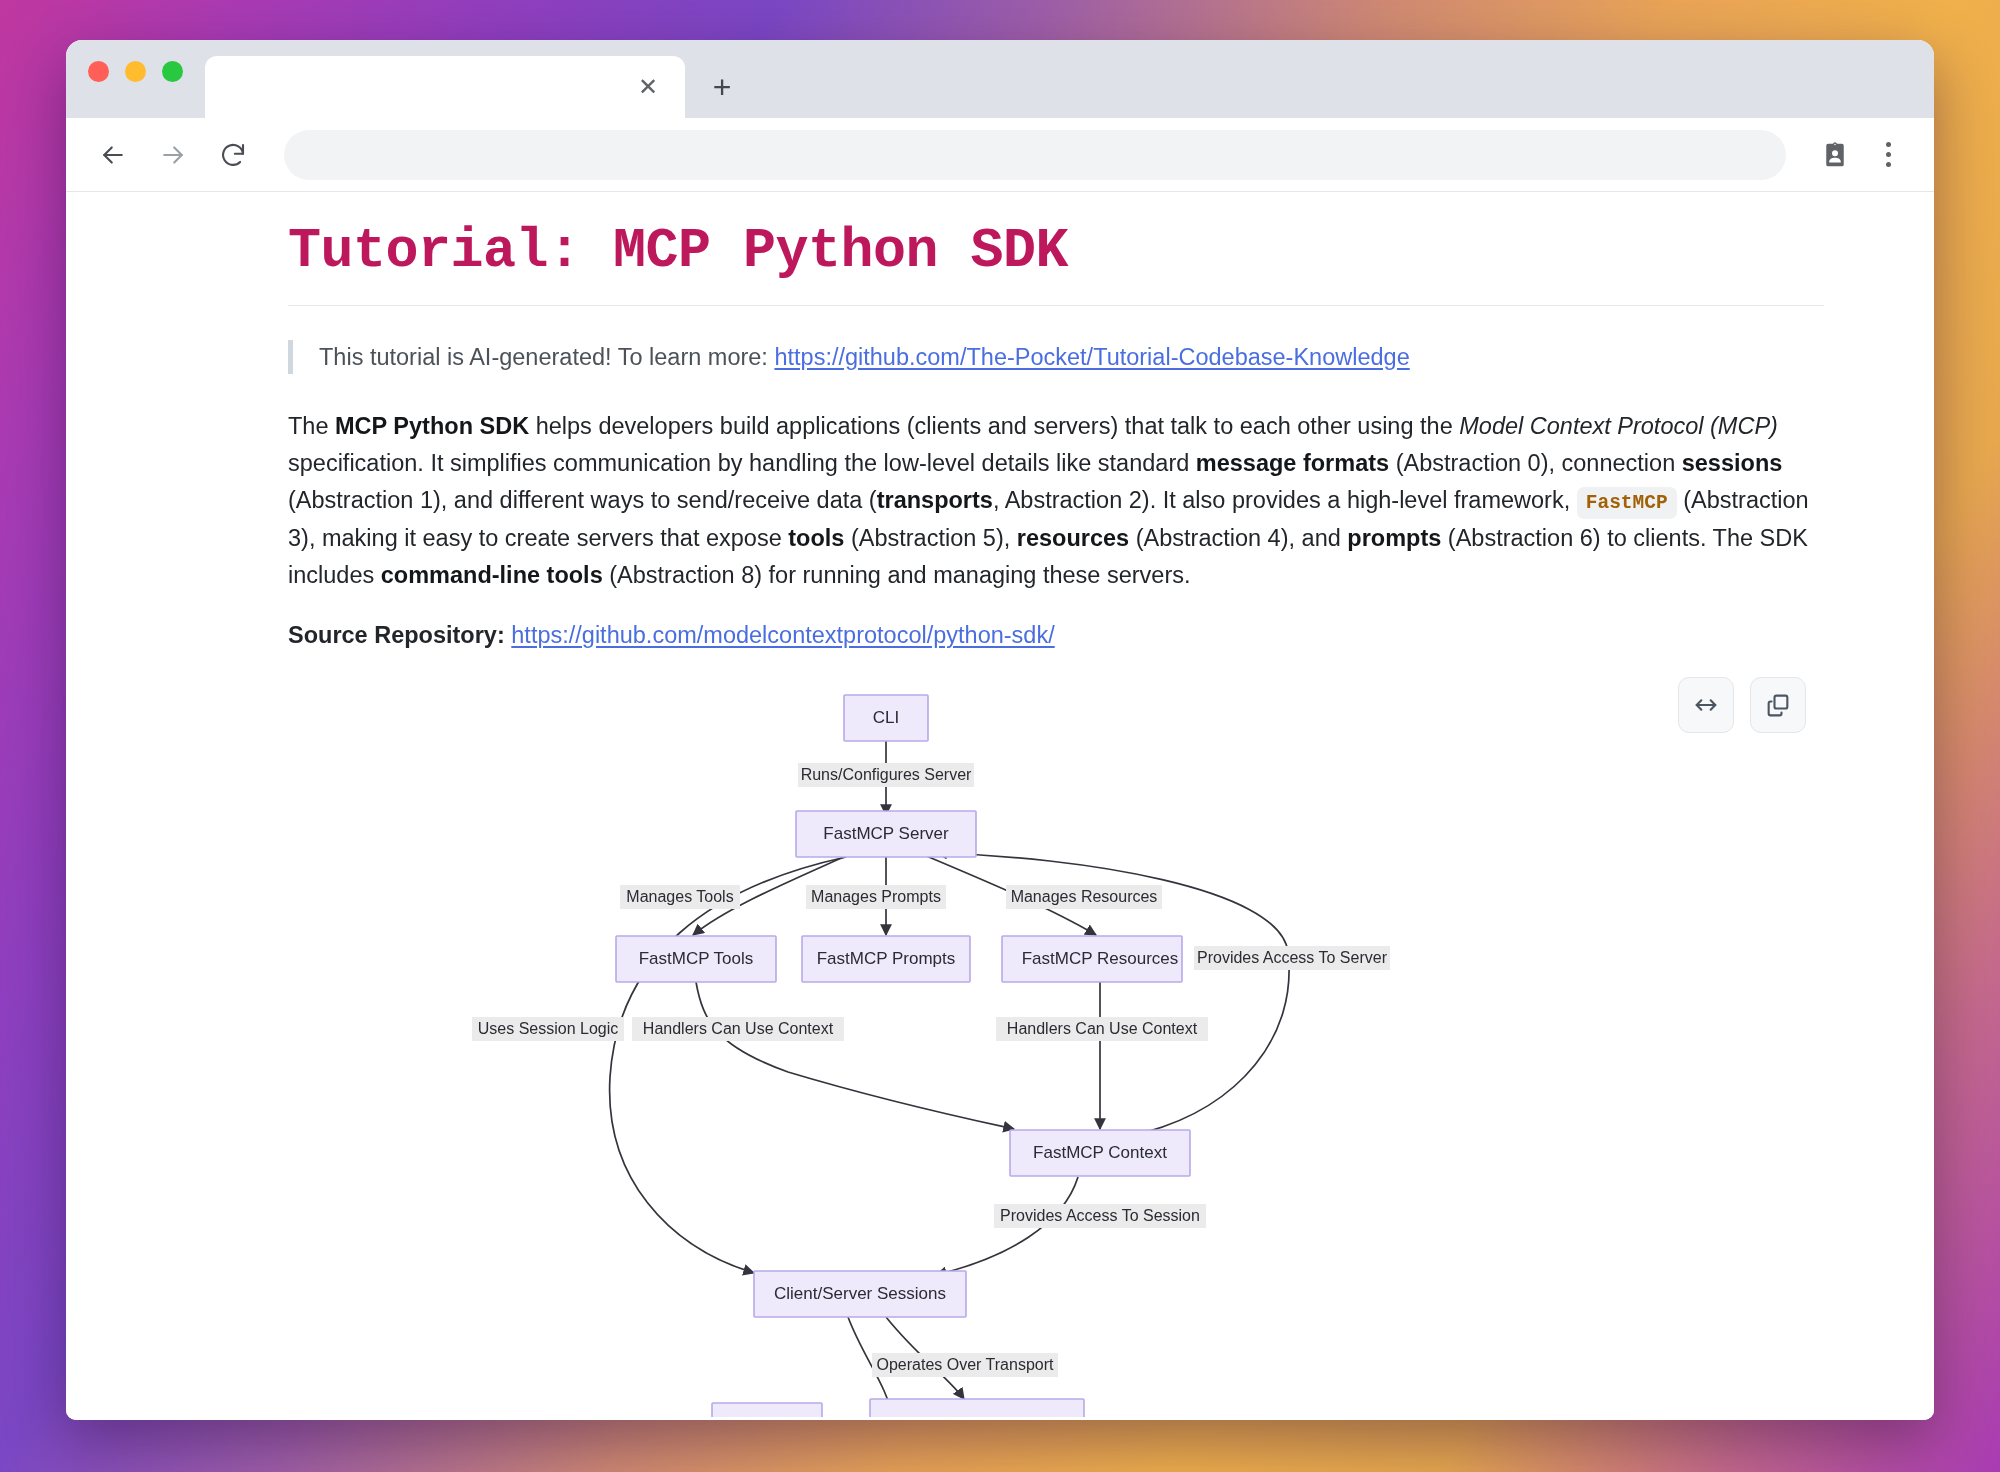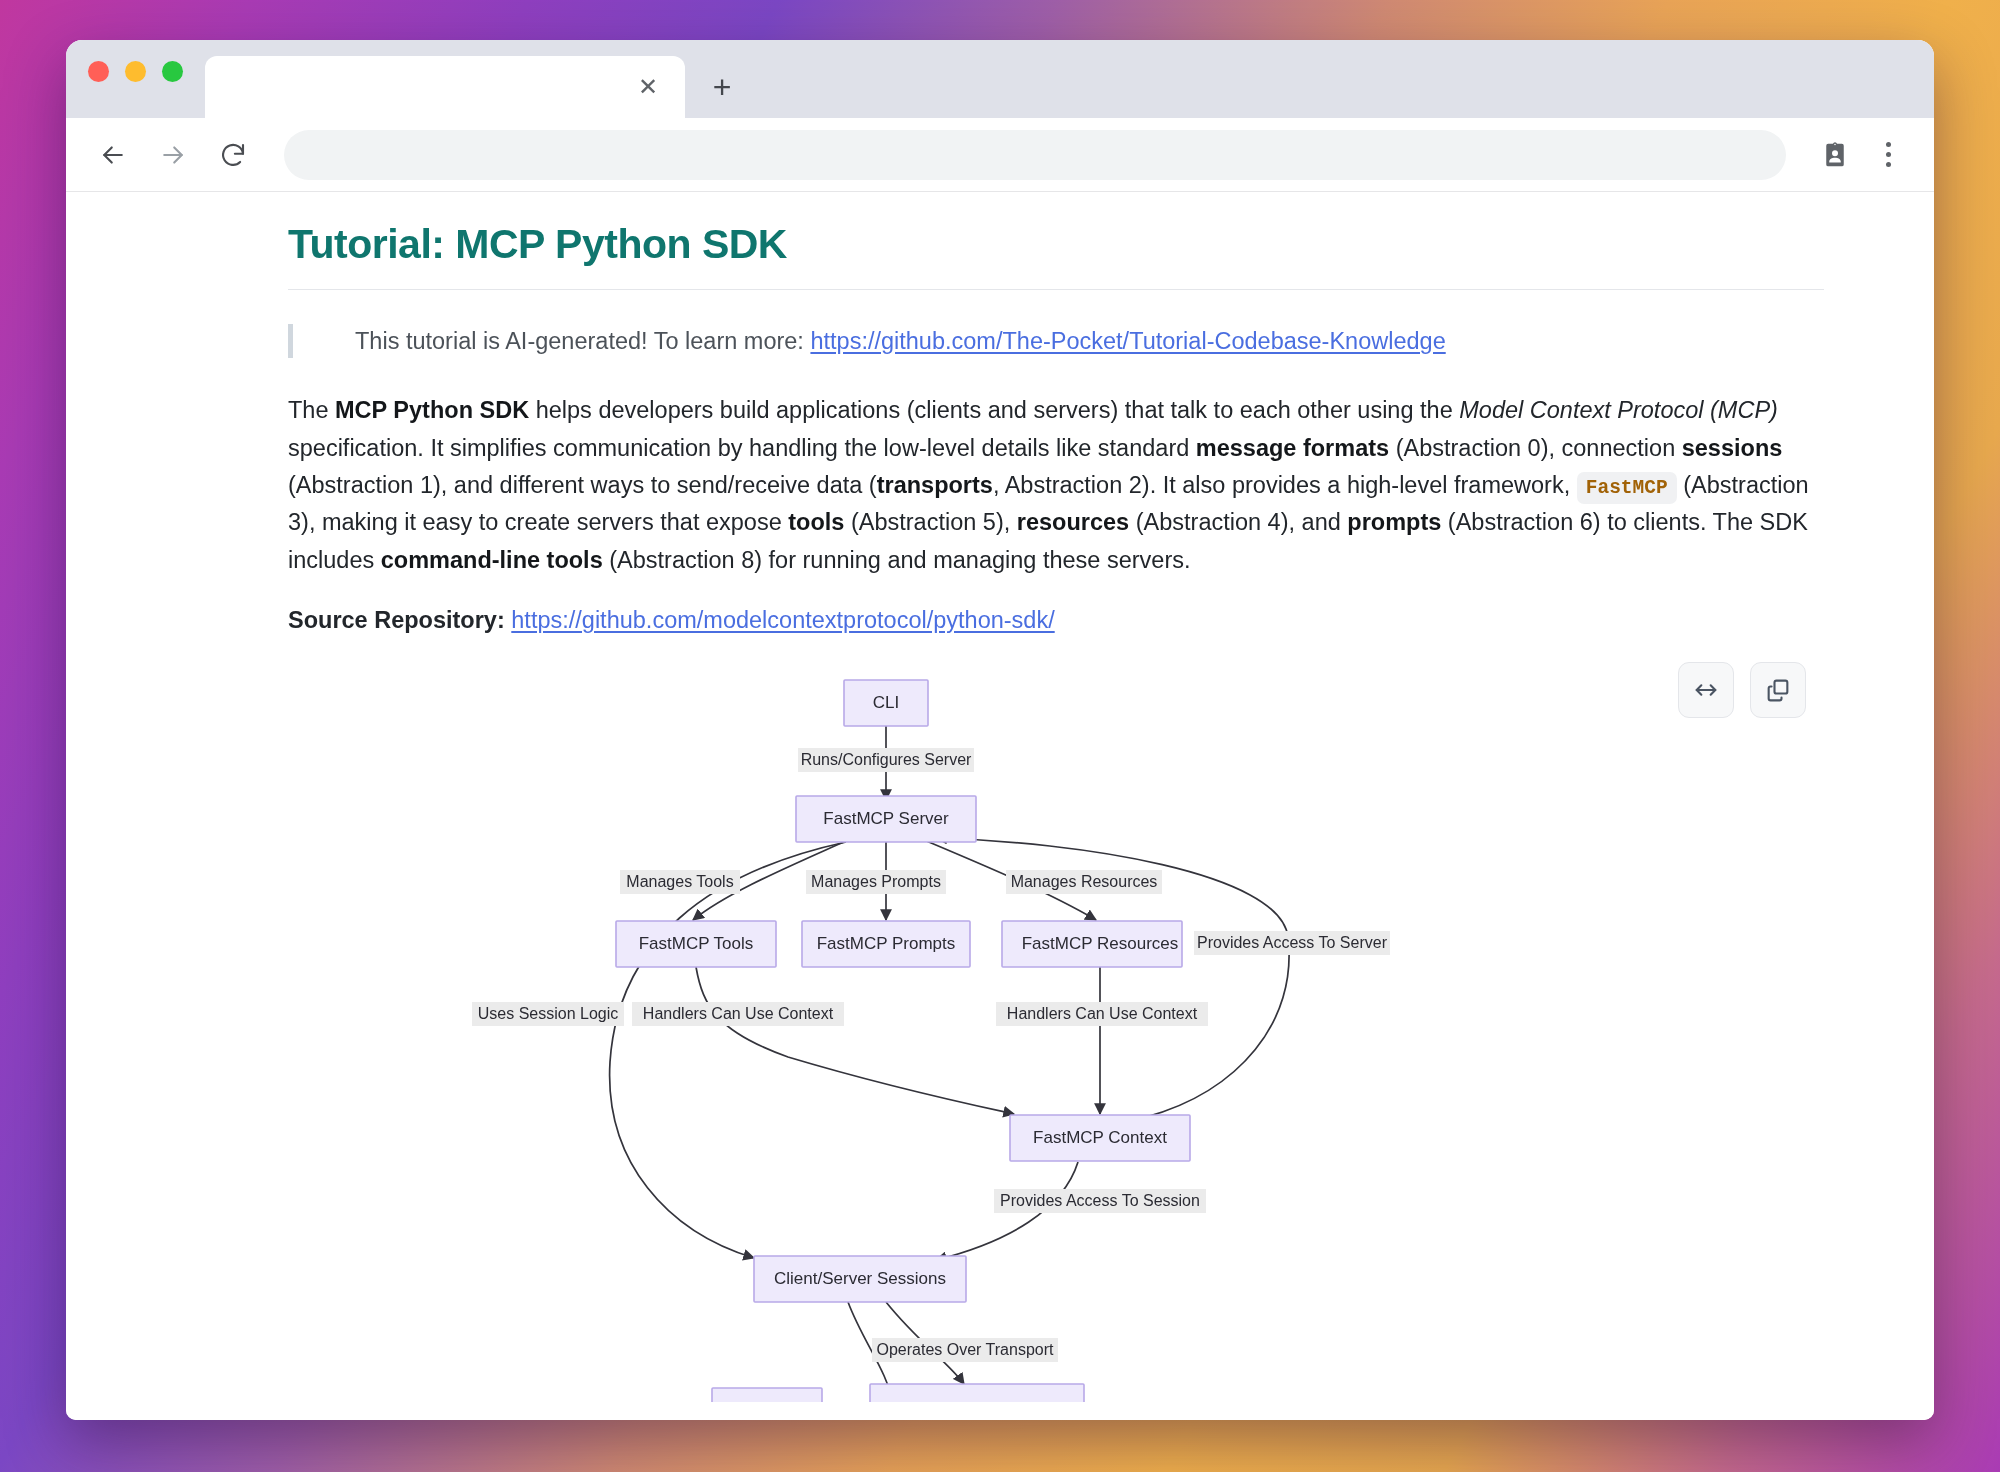--- a/index.html
+++ b/index.html
@@ -158,40 +158,40 @@
     overflow: hidden;
     padding: 30px 0 0 0;
     position: relative;
   }
   .content {
     padding: 0 110px 0 222px;
     position: relative;
   }
 
   h1.page-title {
-    font-size: 41px;
+    font-size: 55px;
     font-weight: 600;
-    color: #0f766e;
+    color: #be185d;
     letter-spacing: -0.5px;
     line-height: 1.1;
     padding-bottom: 22px;
     border-bottom: 1px solid #e4e6ea;
     margin-bottom: 34px;
+    font-family: Liberation Mono, monospace;
   }
 
   blockquote.callout {
     border-left: 5px solid #d0d7de;
     padding-left: 26px;
     margin-bottom: 34px;
   }
   blockquote.callout p {
     font-size: 23.5px;
     color: #4c5259;
     line-height: 1.45;
-    margin-left: 36px;
   }
 
   a.link {
     color: #4a6ee0;
     text-decoration: underline;
     text-underline-offset: 3px;
   }
 
   p.body-text {
     font-size: 23.5px;

